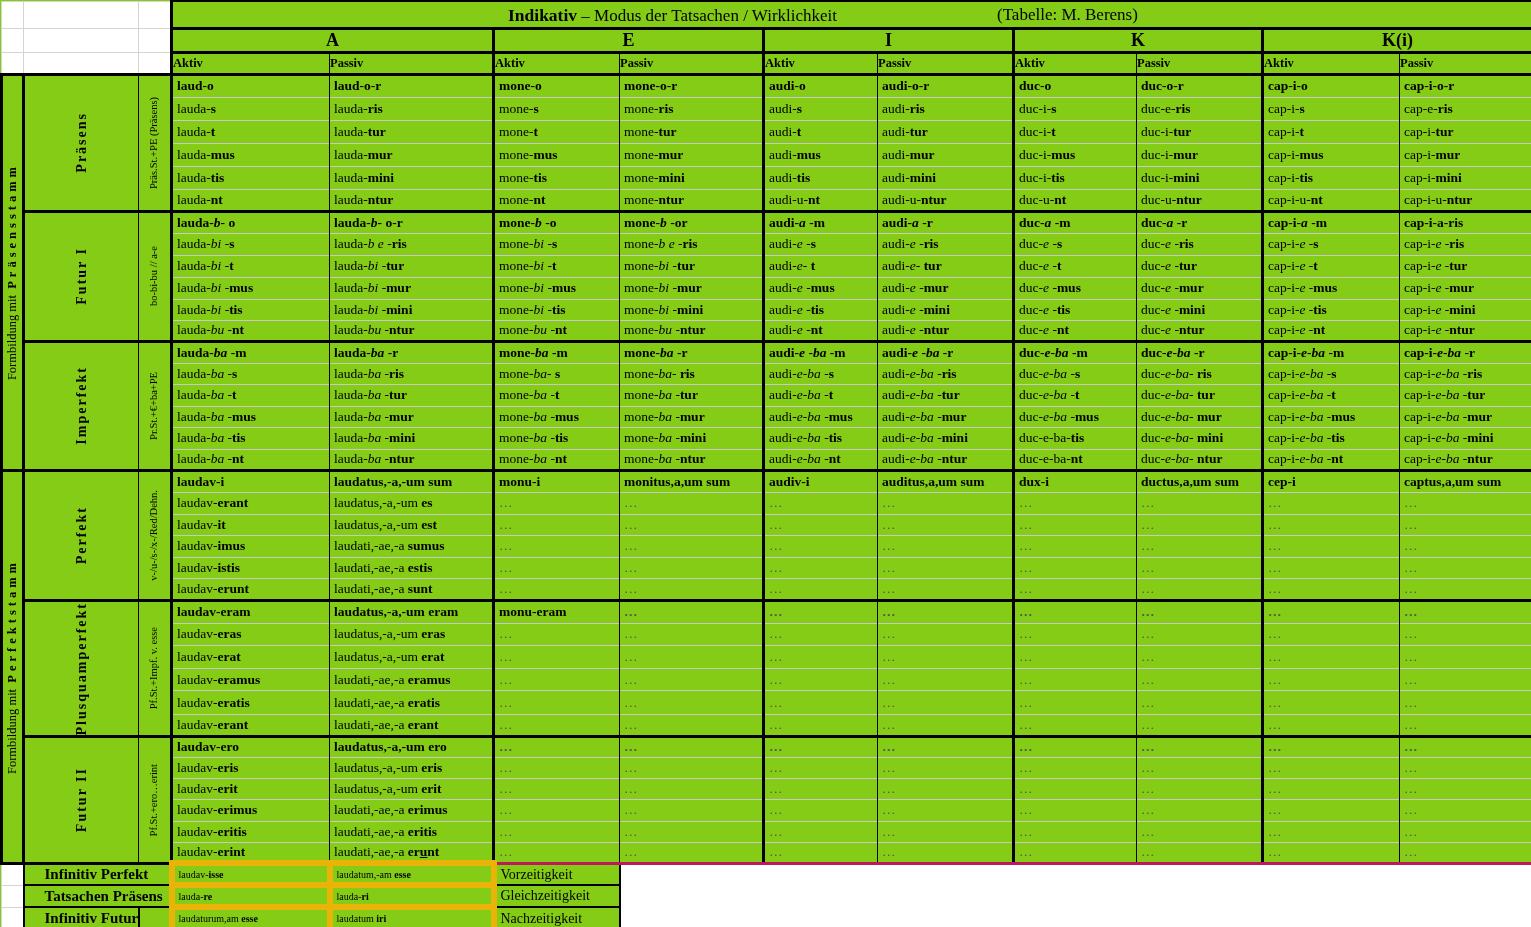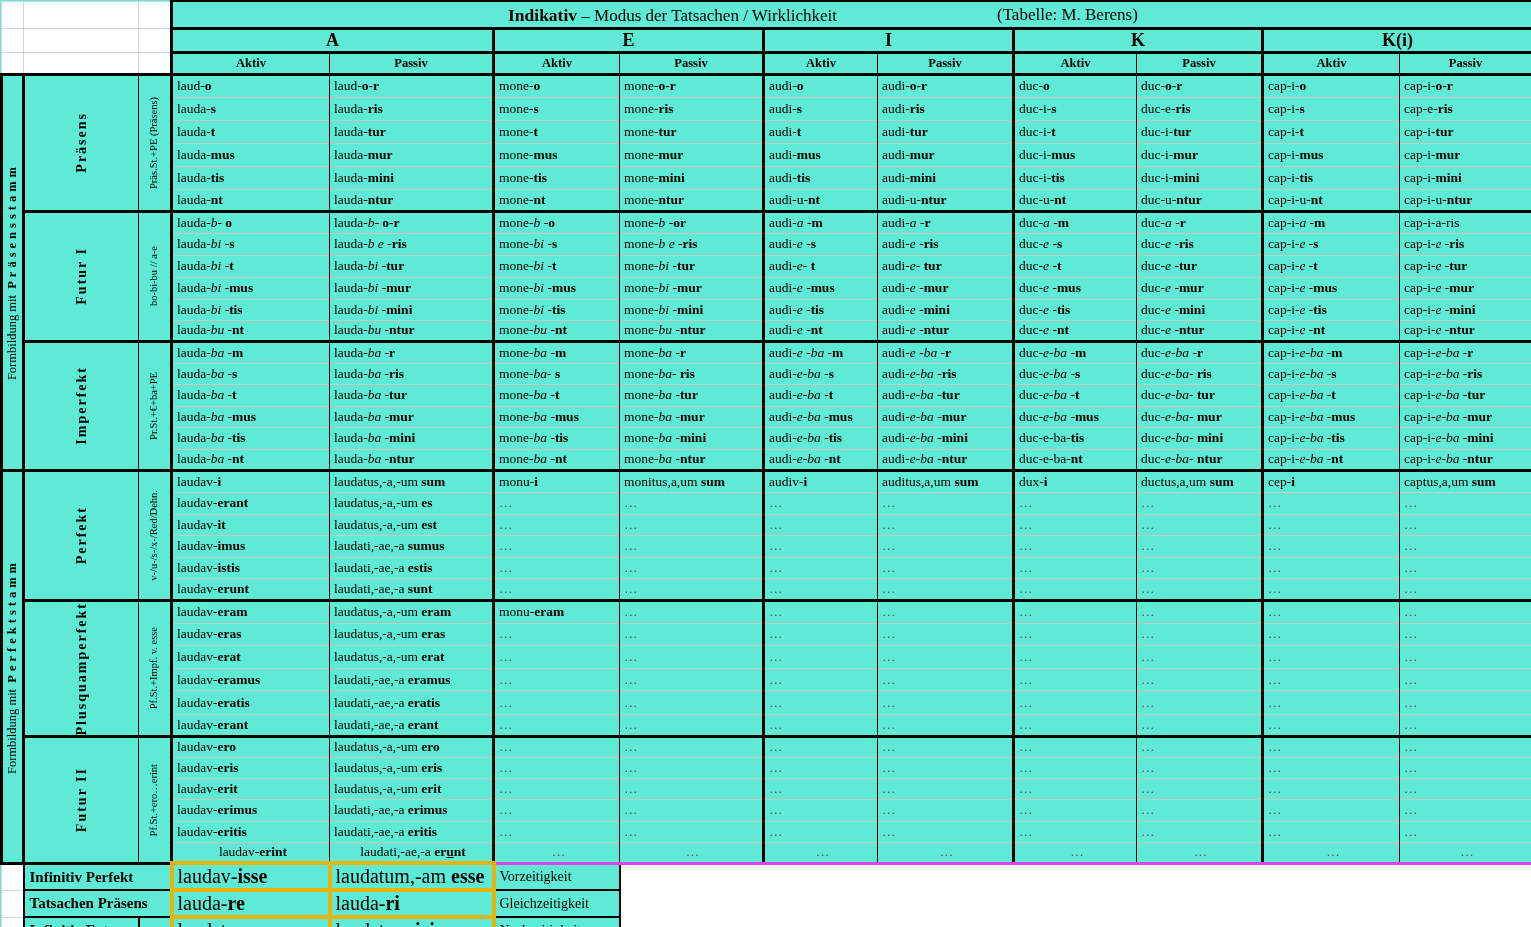--- a/index.html
+++ b/index.html
@@ -1,64 +1,64 @@
 <!DOCTYPE html>
 <html><head>
 <meta charset="utf-8">
 <style>
   html,body{margin:0;padding:0;background:#fff;}
   #sheet{
-    width:1531px;height:927px;overflow:hidden;background:#5eead4;
+    width:1531px;height:927px;overflow:hidden;background:#84cc16;
     font-family:"Liberation Serif","DejaVu Serif",serif;color:#000;
   }
   table{border-collapse:collapse;table-layout:fixed;width:1531px;}
   td,th{padding:0;overflow:hidden;white-space:nowrap;font-weight:normal;}
 
   
   .gl{border:1px solid #d4d4d4;background:#fff;}
   .blank{border:none;background:#fff;}
 
   
   .title-cell{border-top:2px solid #000;border-left:3px solid #000;border-right:2px solid #000;
     position:relative;font-size:17px;}
   .title-main{position:absolute;left:335px;top:3px;}
   .title-main b{font-size:17.5px;}
   .title-credit{position:absolute;left:824px;top:3px;}
 
   
   .grp{border:3px solid #000;font-size:18px;font-weight:bold;text-align:center;vertical-align:middle;}
   .sub{border-top:2px solid #000;border-bottom:3px solid #000;font-size:12.5px;font-weight:bold;
-    text-align:center;vertical-align:middle;}
+    text-align:left;vertical-align:middle;}
   .sub.gs{border-left:3px solid #000;}
   .sub.ls{border-left:1.5px solid #000;}
   .sub.re{border-right:3px solid #000;}
 
   
   td.v{text-align:center;vertical-align:middle;}
   .vert{writing-mode:vertical-rl;transform:rotate(180deg);margin:0 auto;white-space:nowrap;line-height:1;}
   .stem-cell{border:3px solid #000;font-size:12.5px;}
   .sg-stem{font-weight:bold;letter-spacing:4px;}
   .tense-cell{border:3px solid #000;border-right:1.5px solid #000;font-size:14px;font-weight:bold;}
   .tense-cell .vert{letter-spacing:2px;}
   .formula-cell{border:3px solid #000;border-left:1.5px solid #000;font-size:10.5px;}
 
   
   td.d{border-top:1px solid #c9c9c9;font-size:13.5px;padding-left:4px;vertical-align:middle;}
   td.d.lg{border-left:3px solid #000;}
   td.d.lt{border-left:1.5px solid #000;}
   td.d.re{border-right:3px solid #000;}
-  td.d.st{border-top:3px solid #000;}
-  tbody tr.lastrow td.d{border-bottom:3px solid #d946ef;text-align:center;}
+  td.d.st{border-top:3px solid #000;font-weight:bold;}
+  tbody tr.lastrow td.d{border-bottom:3px solid #be185d;}
   td.d i{font-style:italic;}
   td.d .dots{color:#555;letter-spacing:1px;}
 
   
-  .inf-label{border:2px solid #000;border-left:2px solid #000;font-weight:bold;font-size:15px;padding-left:5px;}
+  .inf-label{border:2px solid #000;border-left:2px solid #000;font-weight:bold;font-size:15px;padding-left:20px;}
   .inf-spacer{border:2px solid #000;}
-  .inf-cell{border:4px solid #eab308;font-size:20px;padding-left:4px;}
+  .inf-cell{border:6px solid #eab308;font-size:10px;padding-left:4px;}
   .inf-note{border:2px solid #000;font-size:14px;padding-left:4px;}
 </style>
 </head>
 <body>
 
 <div id="sheet">
 <table>
   <colgroup>
     <col style="width:22px">
         <col style="width:115px">

